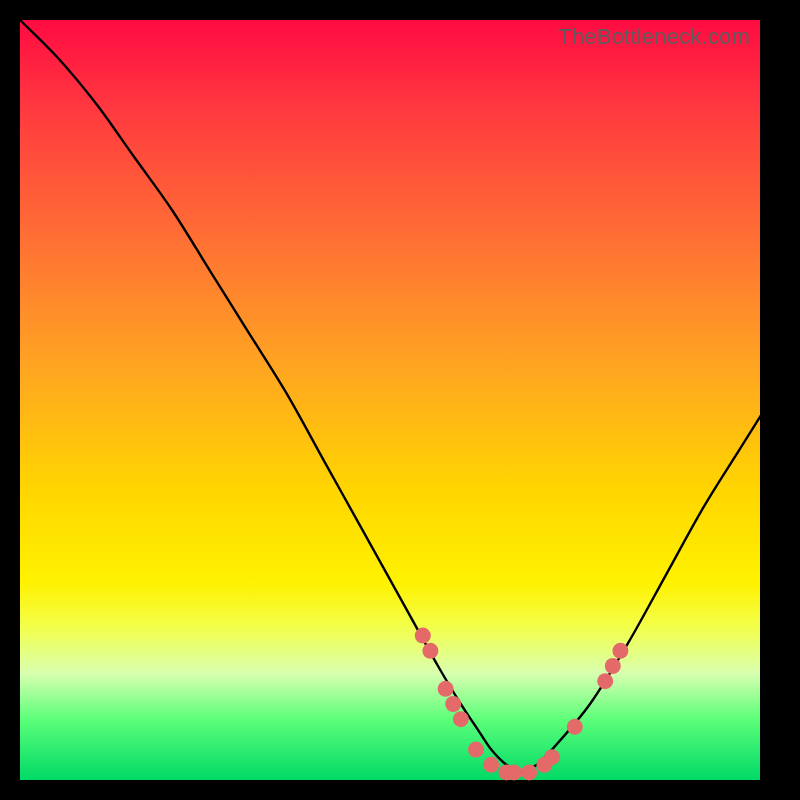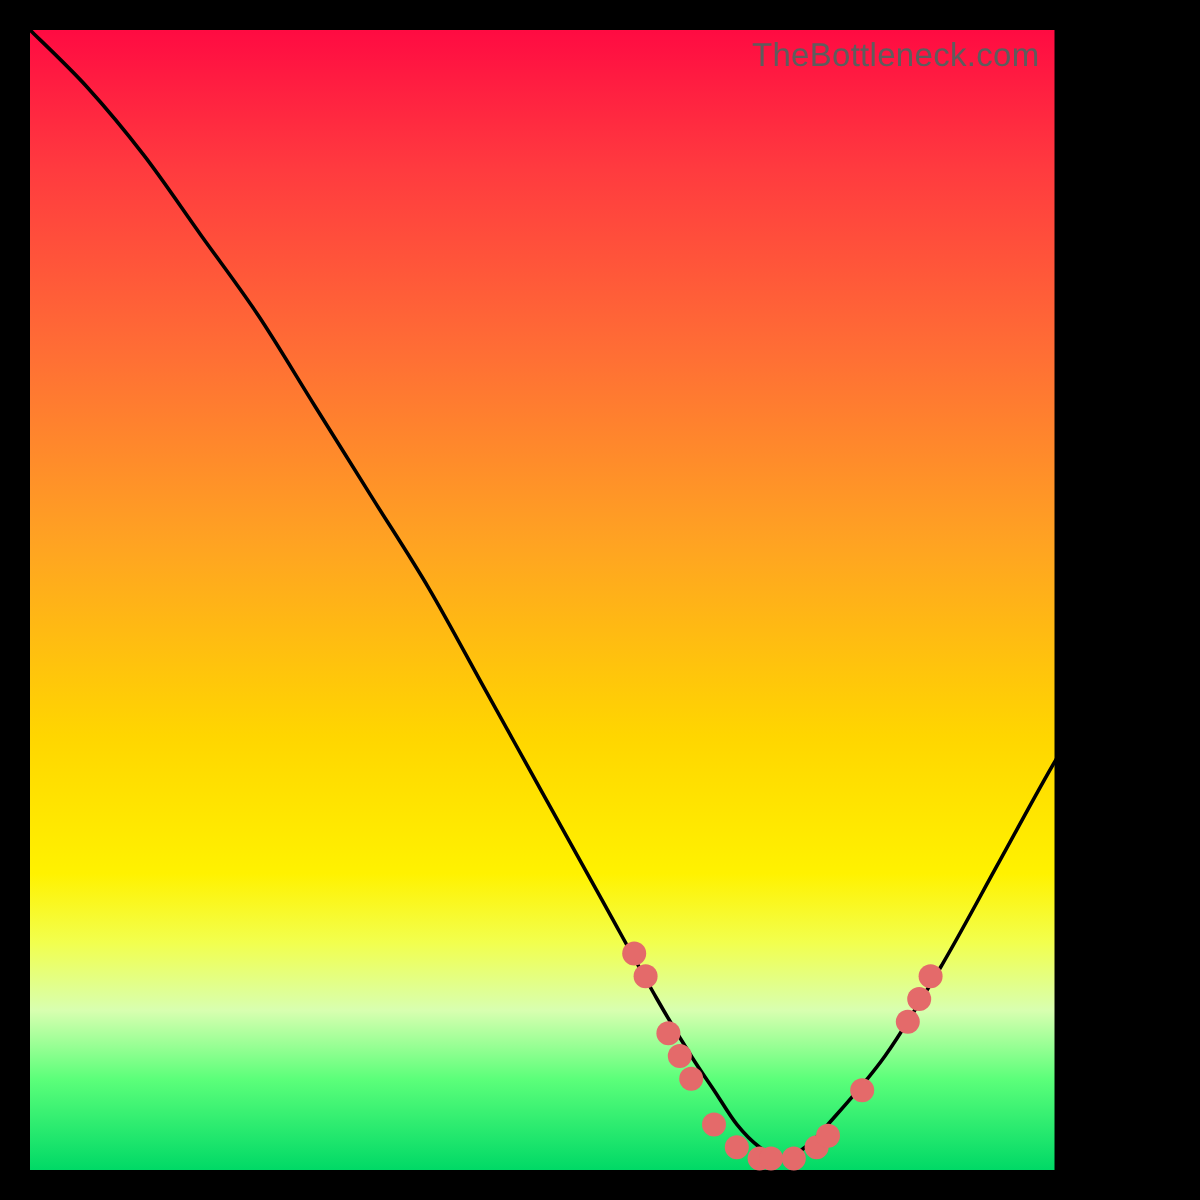--- a/index.html
+++ b/index.html
@@ -16,21 +16,21 @@
     left: 20px;
     top: 20px;
     width: 760px;
     height: 760px;
     background: #000;
   }
   .plot {
     position: absolute;
     left: 20px;
     top: 20px;
-    width: 683px;
+    width: 740px;
     height: 760px;
     
     background: linear-gradient(
       to bottom,
       #ff0b42 0%,
       #ff3a3f 12%,
       #ff6d35 28%,
       #ffa322 45%,
       #ffd600 62%,
       #fff200 74%,

